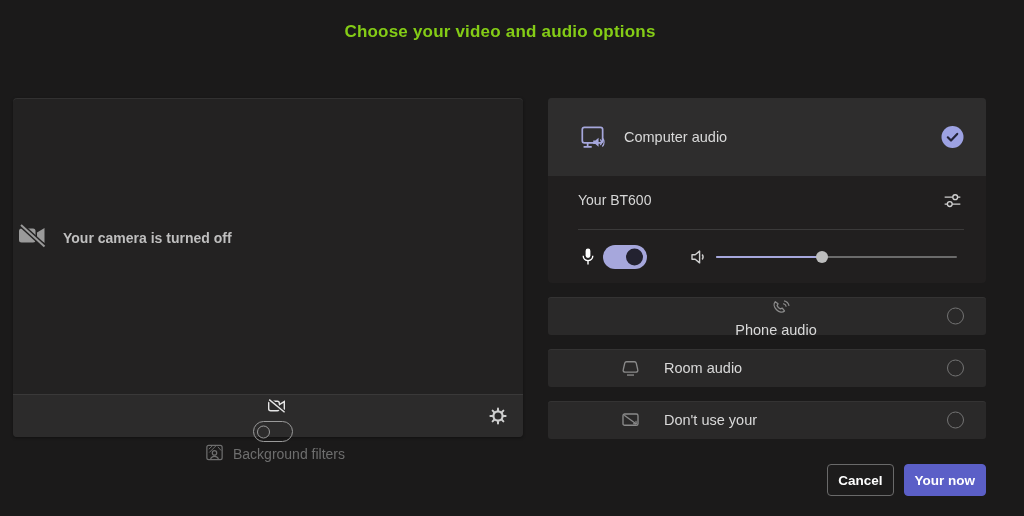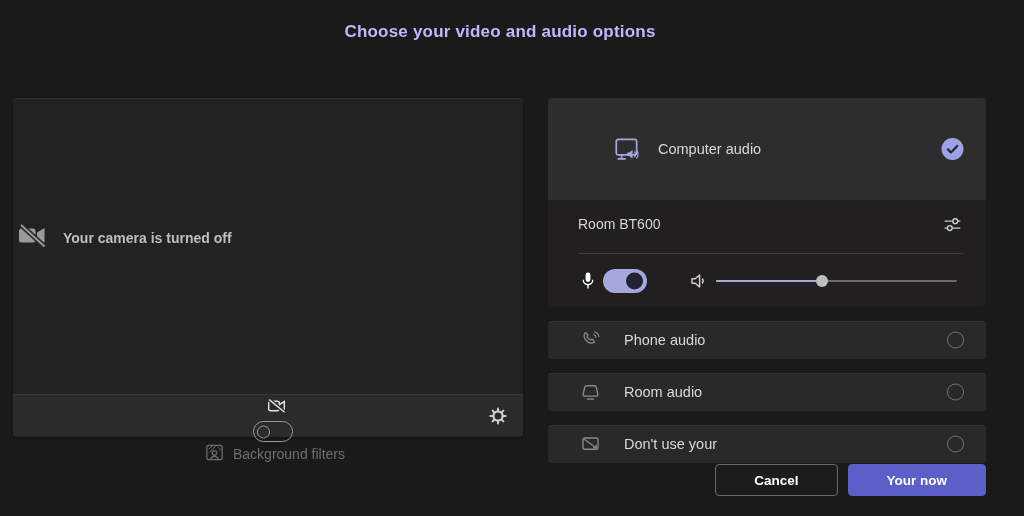--- a/index.html
+++ b/index.html
@@ -18,21 +18,21 @@
   *{margin:0;padding:0;box-sizing:border-box;}
   html,body{width:1024px;height:516px;overflow:hidden;}
   body{
     background:var(--page);
     font-family:"Liberation Sans","DejaVu Sans",sans-serif;
     position:relative;
     color:var(--txt);
   }
   .page-title{
     position:absolute;top:22px;left:0;width:1000px;
-    text-align:center;font-size:17px;font-weight:700;color:#c4b5fd;
+    text-align:center;font-size:17px;font-weight:700;color:#84cc16;
     letter-spacing:.2px;
   }
   
   .camera-panel{
     position:absolute;left:13px;top:98px;width:510px;height:339px;
     background:var(--panel);border-radius:4px;
     box-shadow:inset 0 1px 0 rgba(255,255,255,.07), 0 1px 3px rgba(0,0,0,.4);
   }
   .camera-center{
     position:absolute;left:0;top:118px;width:100%;
@@ -60,22 +60,22 @@
   .toggle{position:relative;border-radius:999px;cursor:pointer;flex:none;}
   .toggle .knob{position:absolute;border-radius:50%;top:50%;transform:translateY(-50%);}
   .toggle.t-off{width:40px;height:21px;border:1px solid #9a9a9a;background:transparent;margin-left:10px;}
   .toggle.t-off .knob{left:3px;width:13px;height:13px;border:1px solid #9a9a9a;background:transparent;}
   .toggle.t-on{width:44px;height:24px;background:var(--accent);}
   .toggle.t-on .knob{right:4px;width:17px;height:17px;background:#232230;}
   
   .audio-panel{position:absolute;left:548px;top:98px;width:438px;height:339px;}
   .audio-card{border-radius:4px;overflow:hidden;box-shadow:inset 0 1px 0 rgba(255,255,255,.07);}
   .card-head{
-    height:102px;background:var(--card-head);
-    display:flex;align-items:center;cursor:pointer;position:relative;padding-left:34px;
+    height:78px;background:var(--card-head);
+    display:flex;align-items:center;cursor:pointer;position:relative;
   }
   .card-body{height:107px;background:var(--card-body);position:relative;}
   .opt-icon{width:28px;margin-left:30px;flex:none;line-height:0;}
   .opt-label{margin-left:18px;font-size:14.5px;color:var(--txt);}
   .check-badge{position:absolute;right:22px;top:50%;transform:translateY(-50%);line-height:0;}
   .device-row{
     position:absolute;left:0;top:0;width:100%;height:48px;
     display:flex;align-items:center;
   }
   .device-name{margin-left:30px;font-size:14px;color:#d6d6d6;}
@@ -94,33 +94,33 @@
   .vol-fill{position:absolute;left:0;width:var(--vol);top:6px;height:2.5px;background:var(--accent);border-radius:2px;}
   .vol-thumb{
     position:absolute;left:var(--vol);top:1px;width:12px;height:12px;margin-left:-6px;
     background:#bdbdbd;border-radius:50%;
   }
   .audio-row{
     height:38px;background:var(--row);border-radius:3px;
     display:flex;align-items:center;position:relative;cursor:pointer;
     box-shadow:inset 0 1px 0 rgba(255,255,255,.05);
   }
-  .row-phone{margin-top:14px;}
-  .audio-row + .audio-row{margin-top:14px;}
+  .row-phone{margin-top:14px;flex-direction:column;}
+  .audio-row + .audio-row{margin-top:14px;padding-left:40px;}
   .audio-card{margin-bottom:12px;}
   .radio{
     position:absolute;right:22px;top:50%;transform:translateY(-50%);
     width:17px;height:17px;border:1.5px solid #737373;border-radius:50%;
     background:transparent;cursor:pointer;padding:0;
   }
   
   .footer-btns{position:absolute;right:38px;top:464px;display:flex;gap:10px;}
   .btn{
     height:32px;border-radius:4px;font-family:inherit;font-size:13.5px;font-weight:700;
-    cursor:pointer;padding:0 38px;
+    cursor:pointer;padding:0 10px;
   }
   .btn-cancel{background:#1d1c1c;border:1px solid #6a6a6a;color:#ffffff;}
   .btn-join{background:var(--join);border:1px solid var(--join);color:#ffffff;}
 </style>
 </head>
 <body>
 
 <div class="page-title">Choose your video and audio options</div>
 
 <div class="camera-panel">
@@ -202,21 +202,21 @@
       <span class="check-badge">
         <svg width="23" height="23" viewBox="0 0 23 23">
           <circle cx="11.5" cy="11.5" r="11" fill="#9da2e3"></circle>
           <path d="M6.8 11.8 L10 15 L16.2 8.4" fill="none" stroke="#24243a" stroke-width="2.2" stroke-linecap="round" stroke-linejoin="round"></path>
         </svg>
       </span>
     </div>
 
     <div class="card-body">
       <div class="device-row">
-        <span class="device-name">Room BT600</span>
+        <span class="device-name">Your BT600</span>
         <button class="eq-btn">
           <span>
             <svg width="23" height="23" viewBox="0 0 22 22">
               <line x1="3.5" y1="7.8" x2="18.5" y2="7.8" stroke="#cfcfcf" stroke-width="1.3"></line>
               <circle cx="13.6" cy="7.8" r="2.3" fill="#211f1f" stroke="#cfcfcf" stroke-width="1.3"></circle>
               <line x1="3.5" y1="14.4" x2="18.5" y2="14.4" stroke="#cfcfcf" stroke-width="1.3"></line>
               <circle cx="8.4" cy="14.4" r="2.3" fill="#211f1f" stroke="#cfcfcf" stroke-width="1.3"></circle>
             </svg>
           </span>
         </button>

